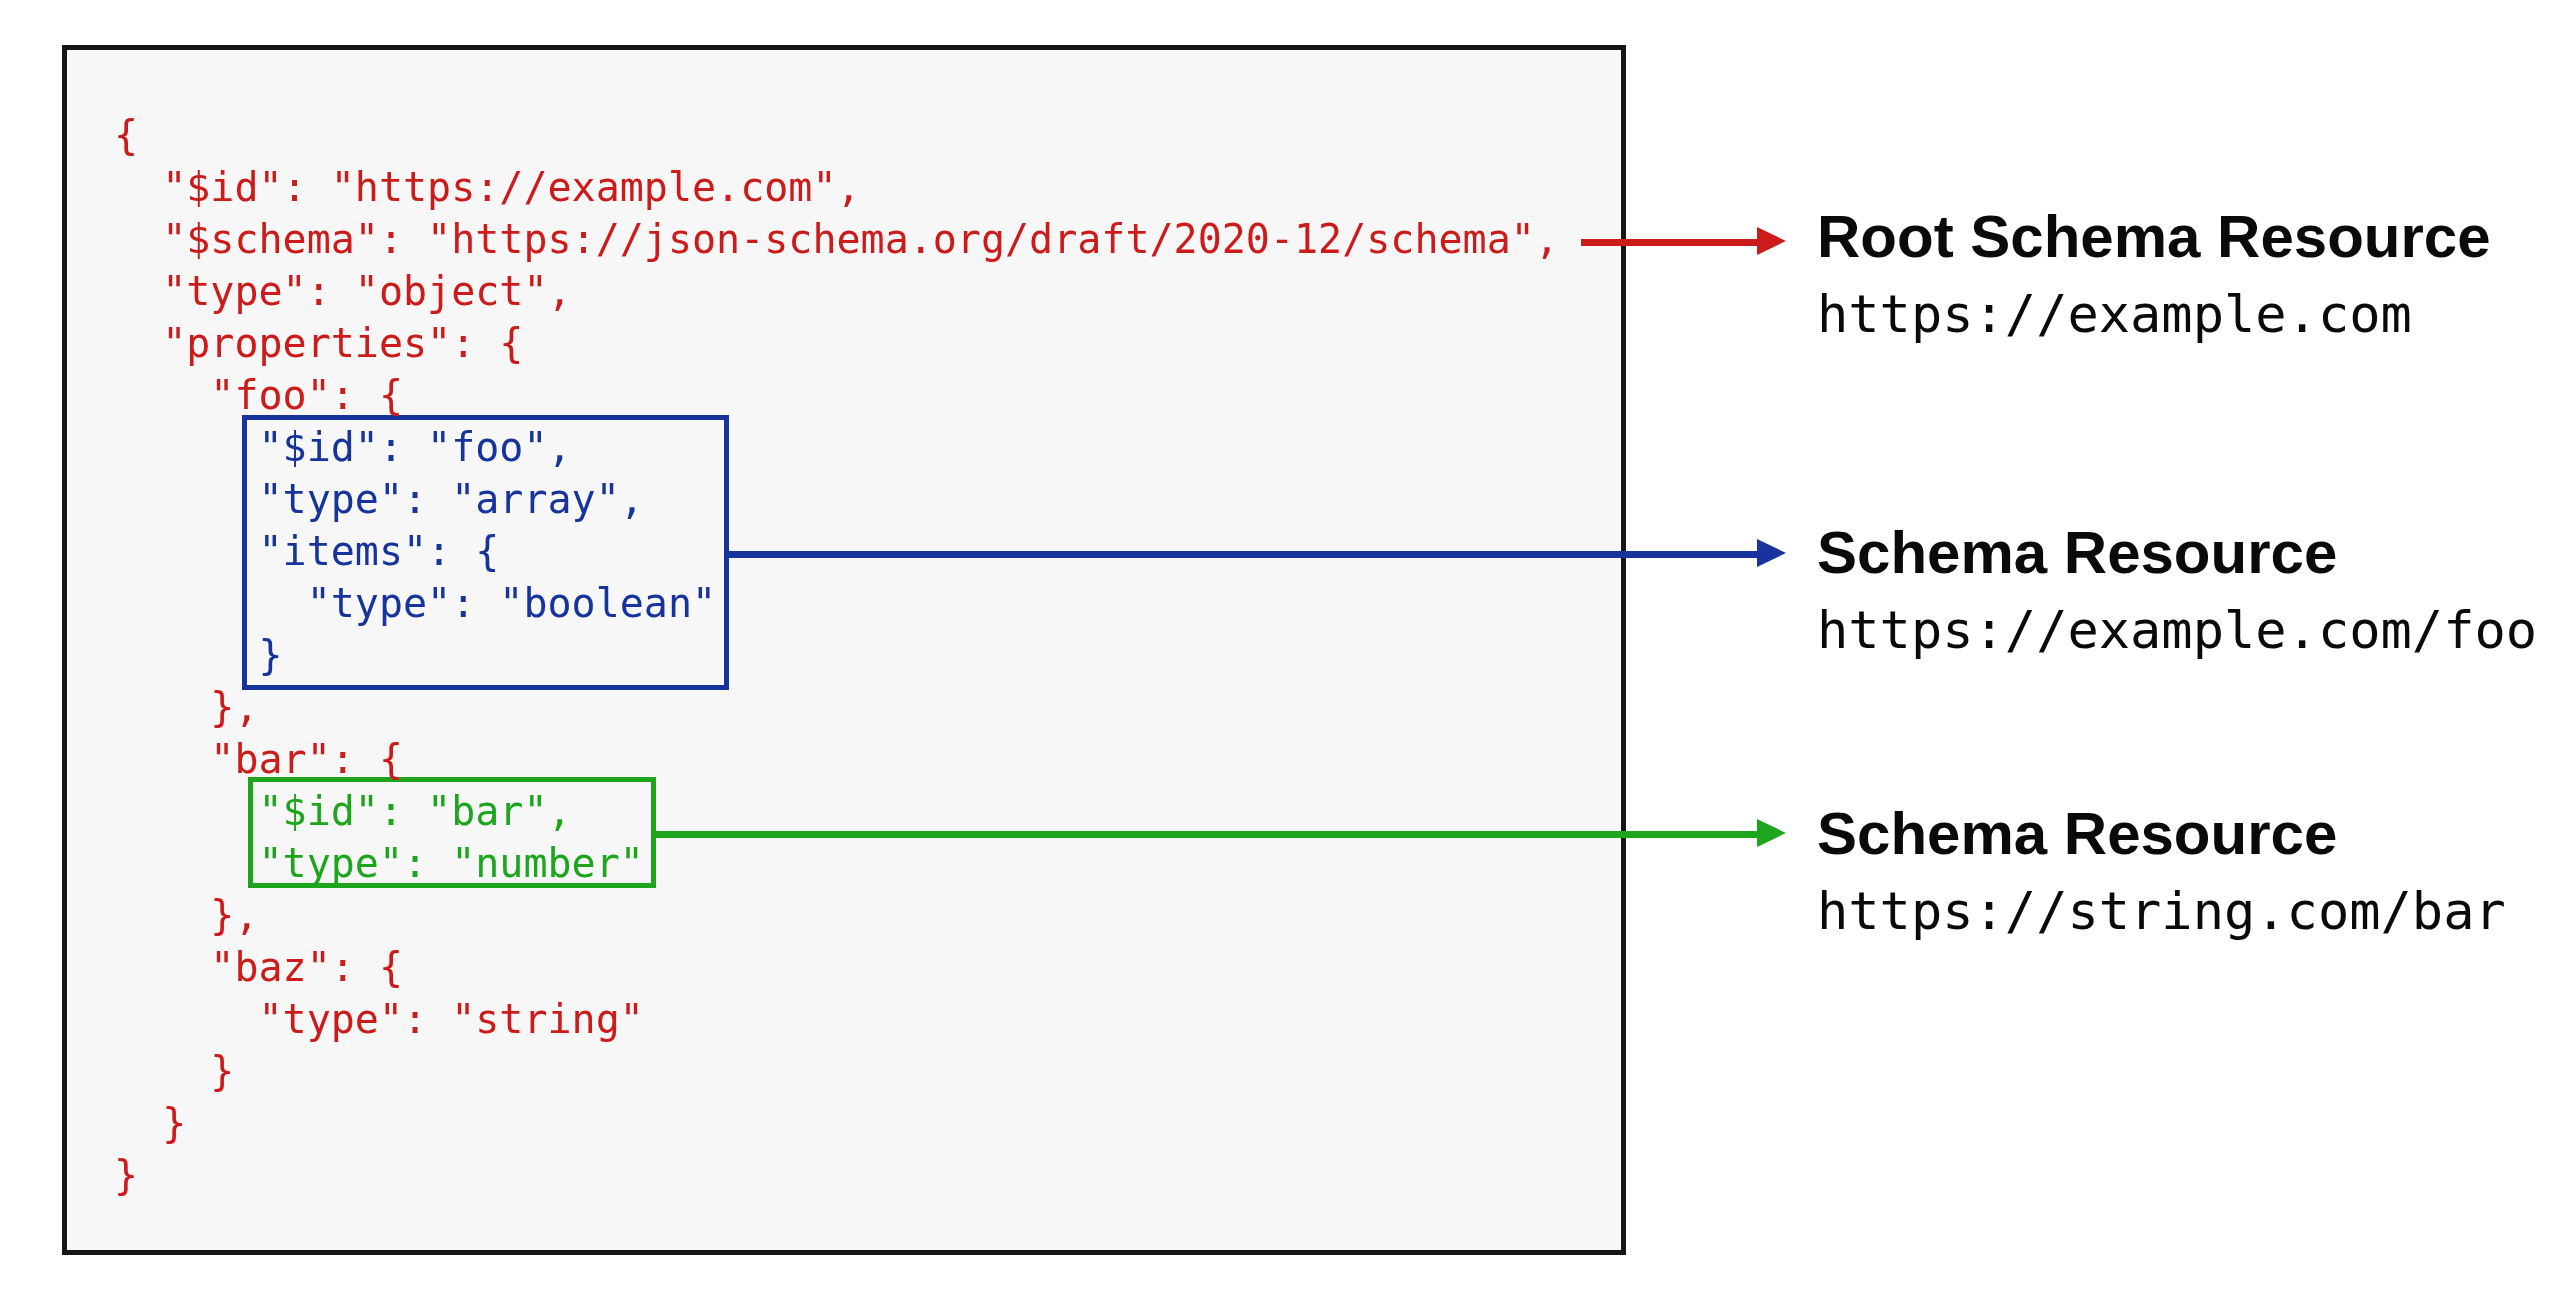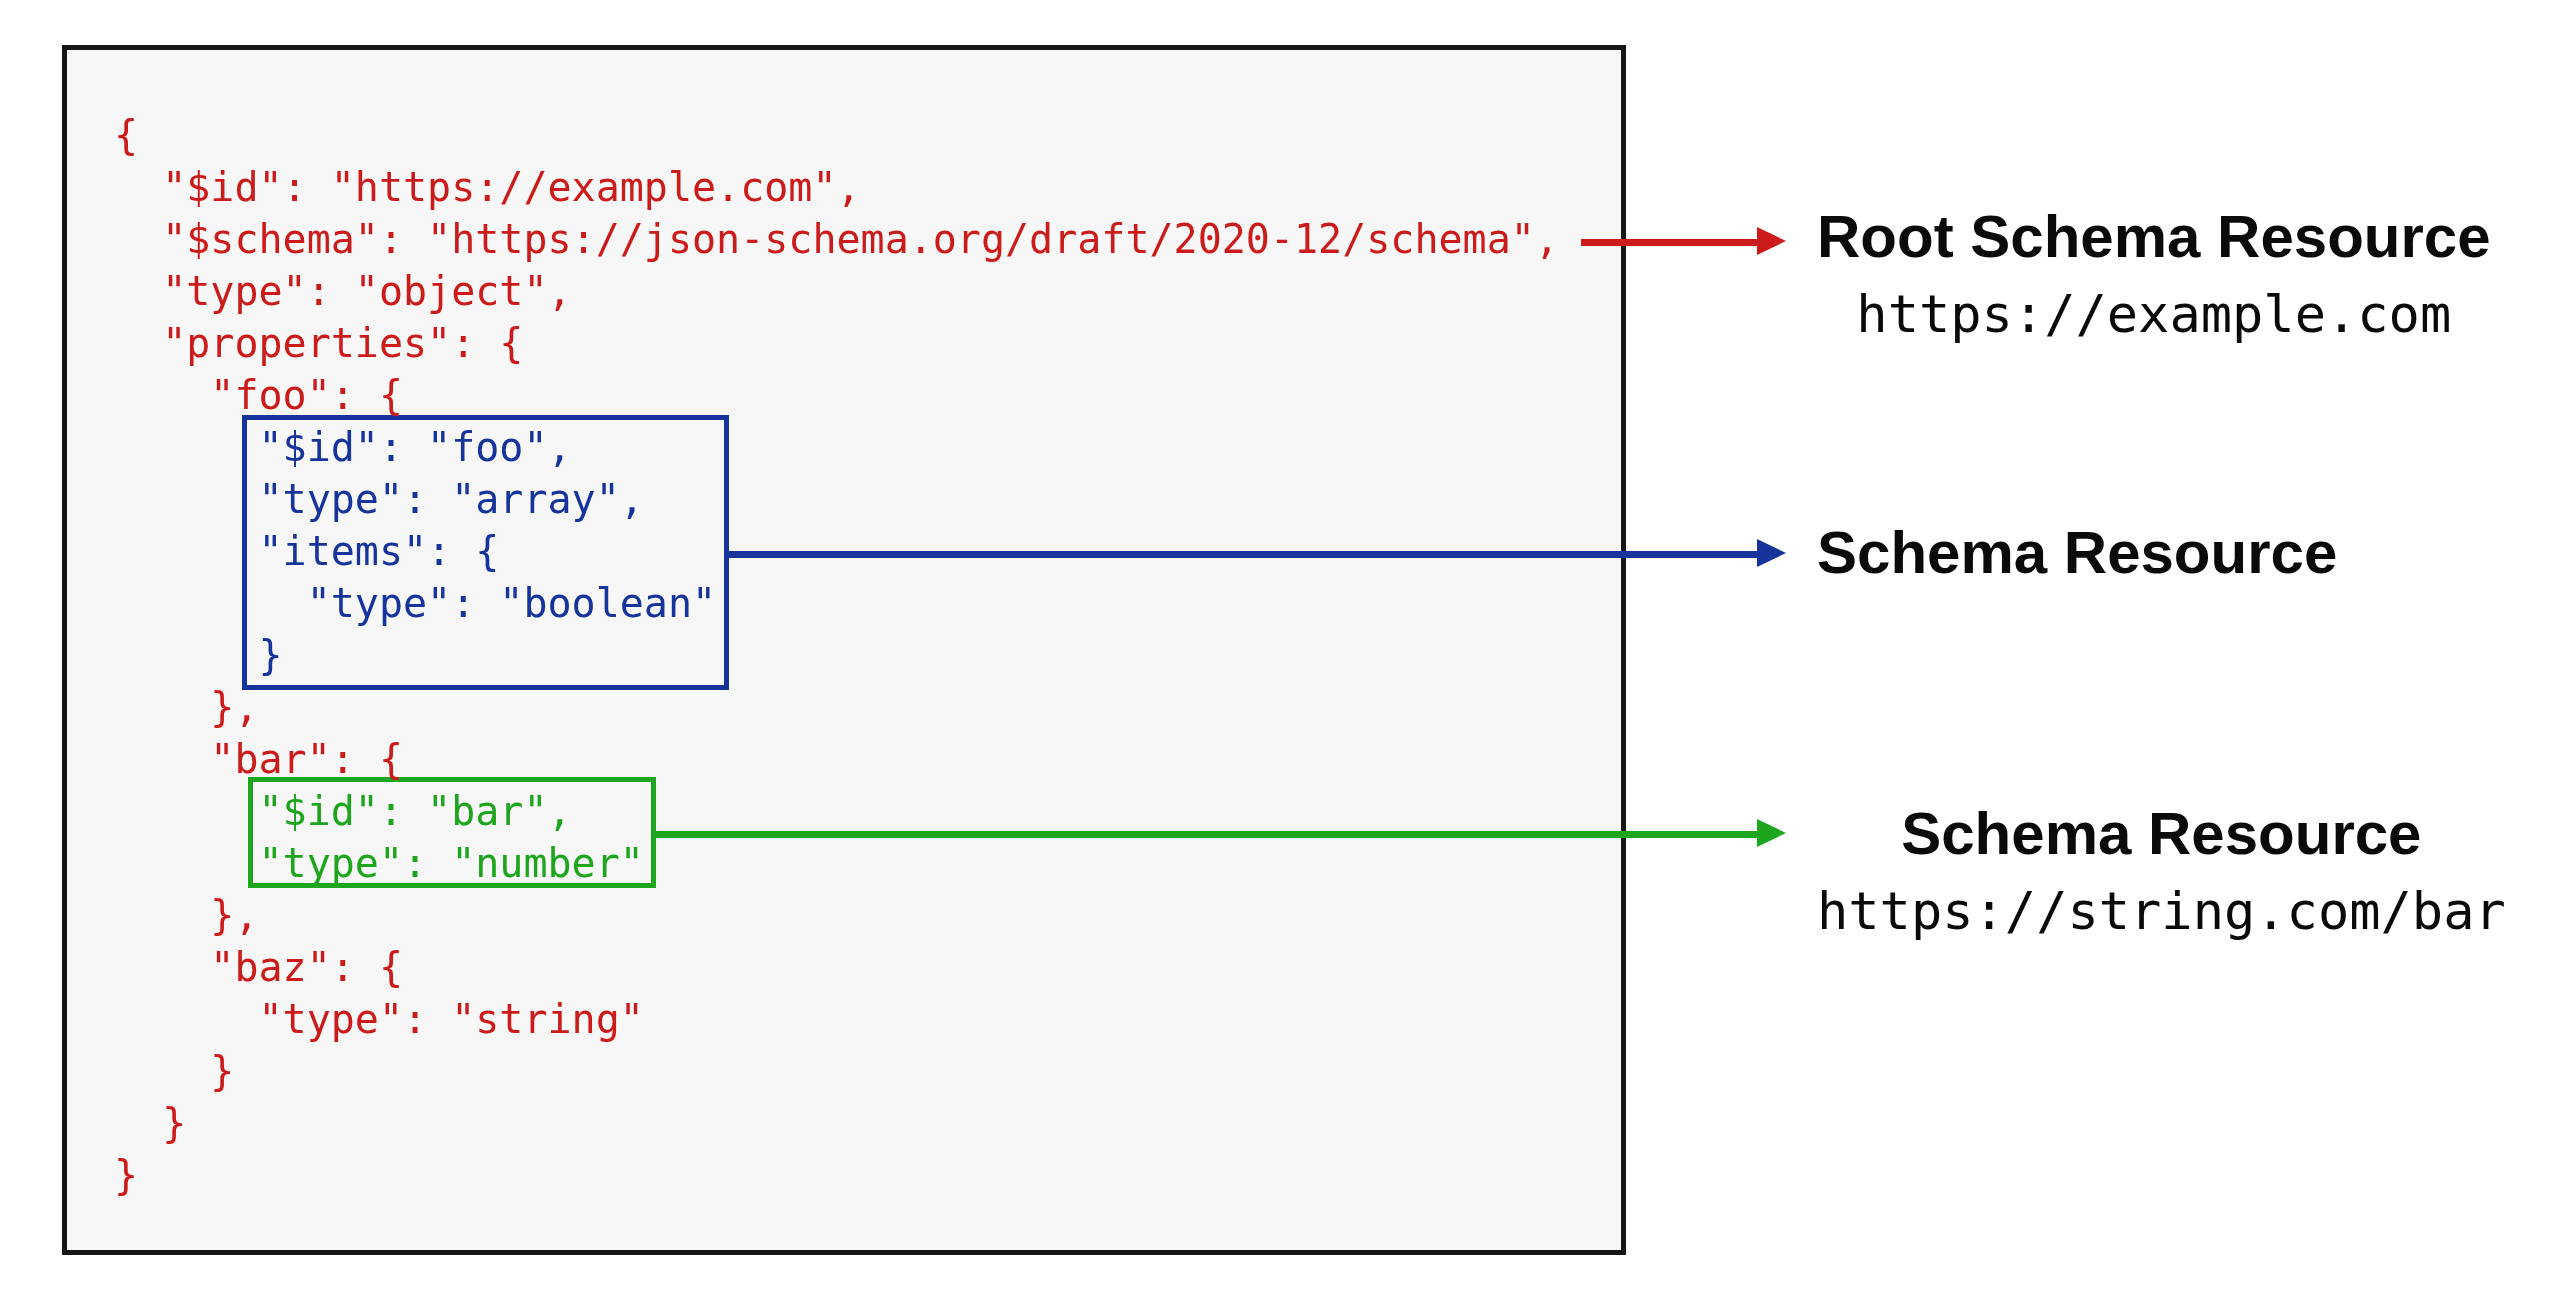--- a/index.html
+++ b/index.html
@@ -68,21 +68,21 @@
     border-left: 29px solid;
   }
   .arrow-root .line { left: 1581px; top: 239px; width: 177px; background: var(--red); }
   .arrow-root .head { left: 1757px; top: 227px; border-left-color: var(--red); }
   .arrow-foo  .line { left: 727px; top: 551px; width: 1031px; background: var(--blue); }
   .arrow-foo  .head { left: 1757px; top: 539px; border-left-color: var(--blue); }
   .arrow-bar  .line { left: 654px;  top: 831px; width: 1104px; background: var(--green); }
   .arrow-bar  .head { left: 1757px; top: 819px; border-left-color: var(--green); }
 
   
-  .annotation { position: absolute; left: 1817px; text-align: center; }
+  .annotation { position: absolute; left: 1817px; }
   .annotation-root { top: 207px; }
   .annotation-foo  { top: 523px; }
   .annotation-bar  { top: 804px; }
   .annotation-title {
     font-family: "Liberation Sans", sans-serif;
     font-weight: bold;
     font-size: 60px;
     line-height: 60px;
     color: #0a0a0a;
     white-space: nowrap;
@@ -141,20 +141,21 @@
     <span class="line"></span>
     <span class="head"></span>
   </div>
 
   <div class="annotation annotation-root">
     <div class="annotation-title">Root Schema Resource</div>
     <div class="annotation-url">https://example.com</div>
   </div>
   <div class="annotation annotation-foo">
     <div class="annotation-title">Schema Resource</div>
+    <div class="annotation-url">https://example.com/foo</div>
   </div>
   <div class="annotation annotation-bar">
     <div class="annotation-title">Schema Resource</div>
     <div class="annotation-url">https://string.com/bar</div>
   </div>
 
 </div>
 
 
 </body></html>

